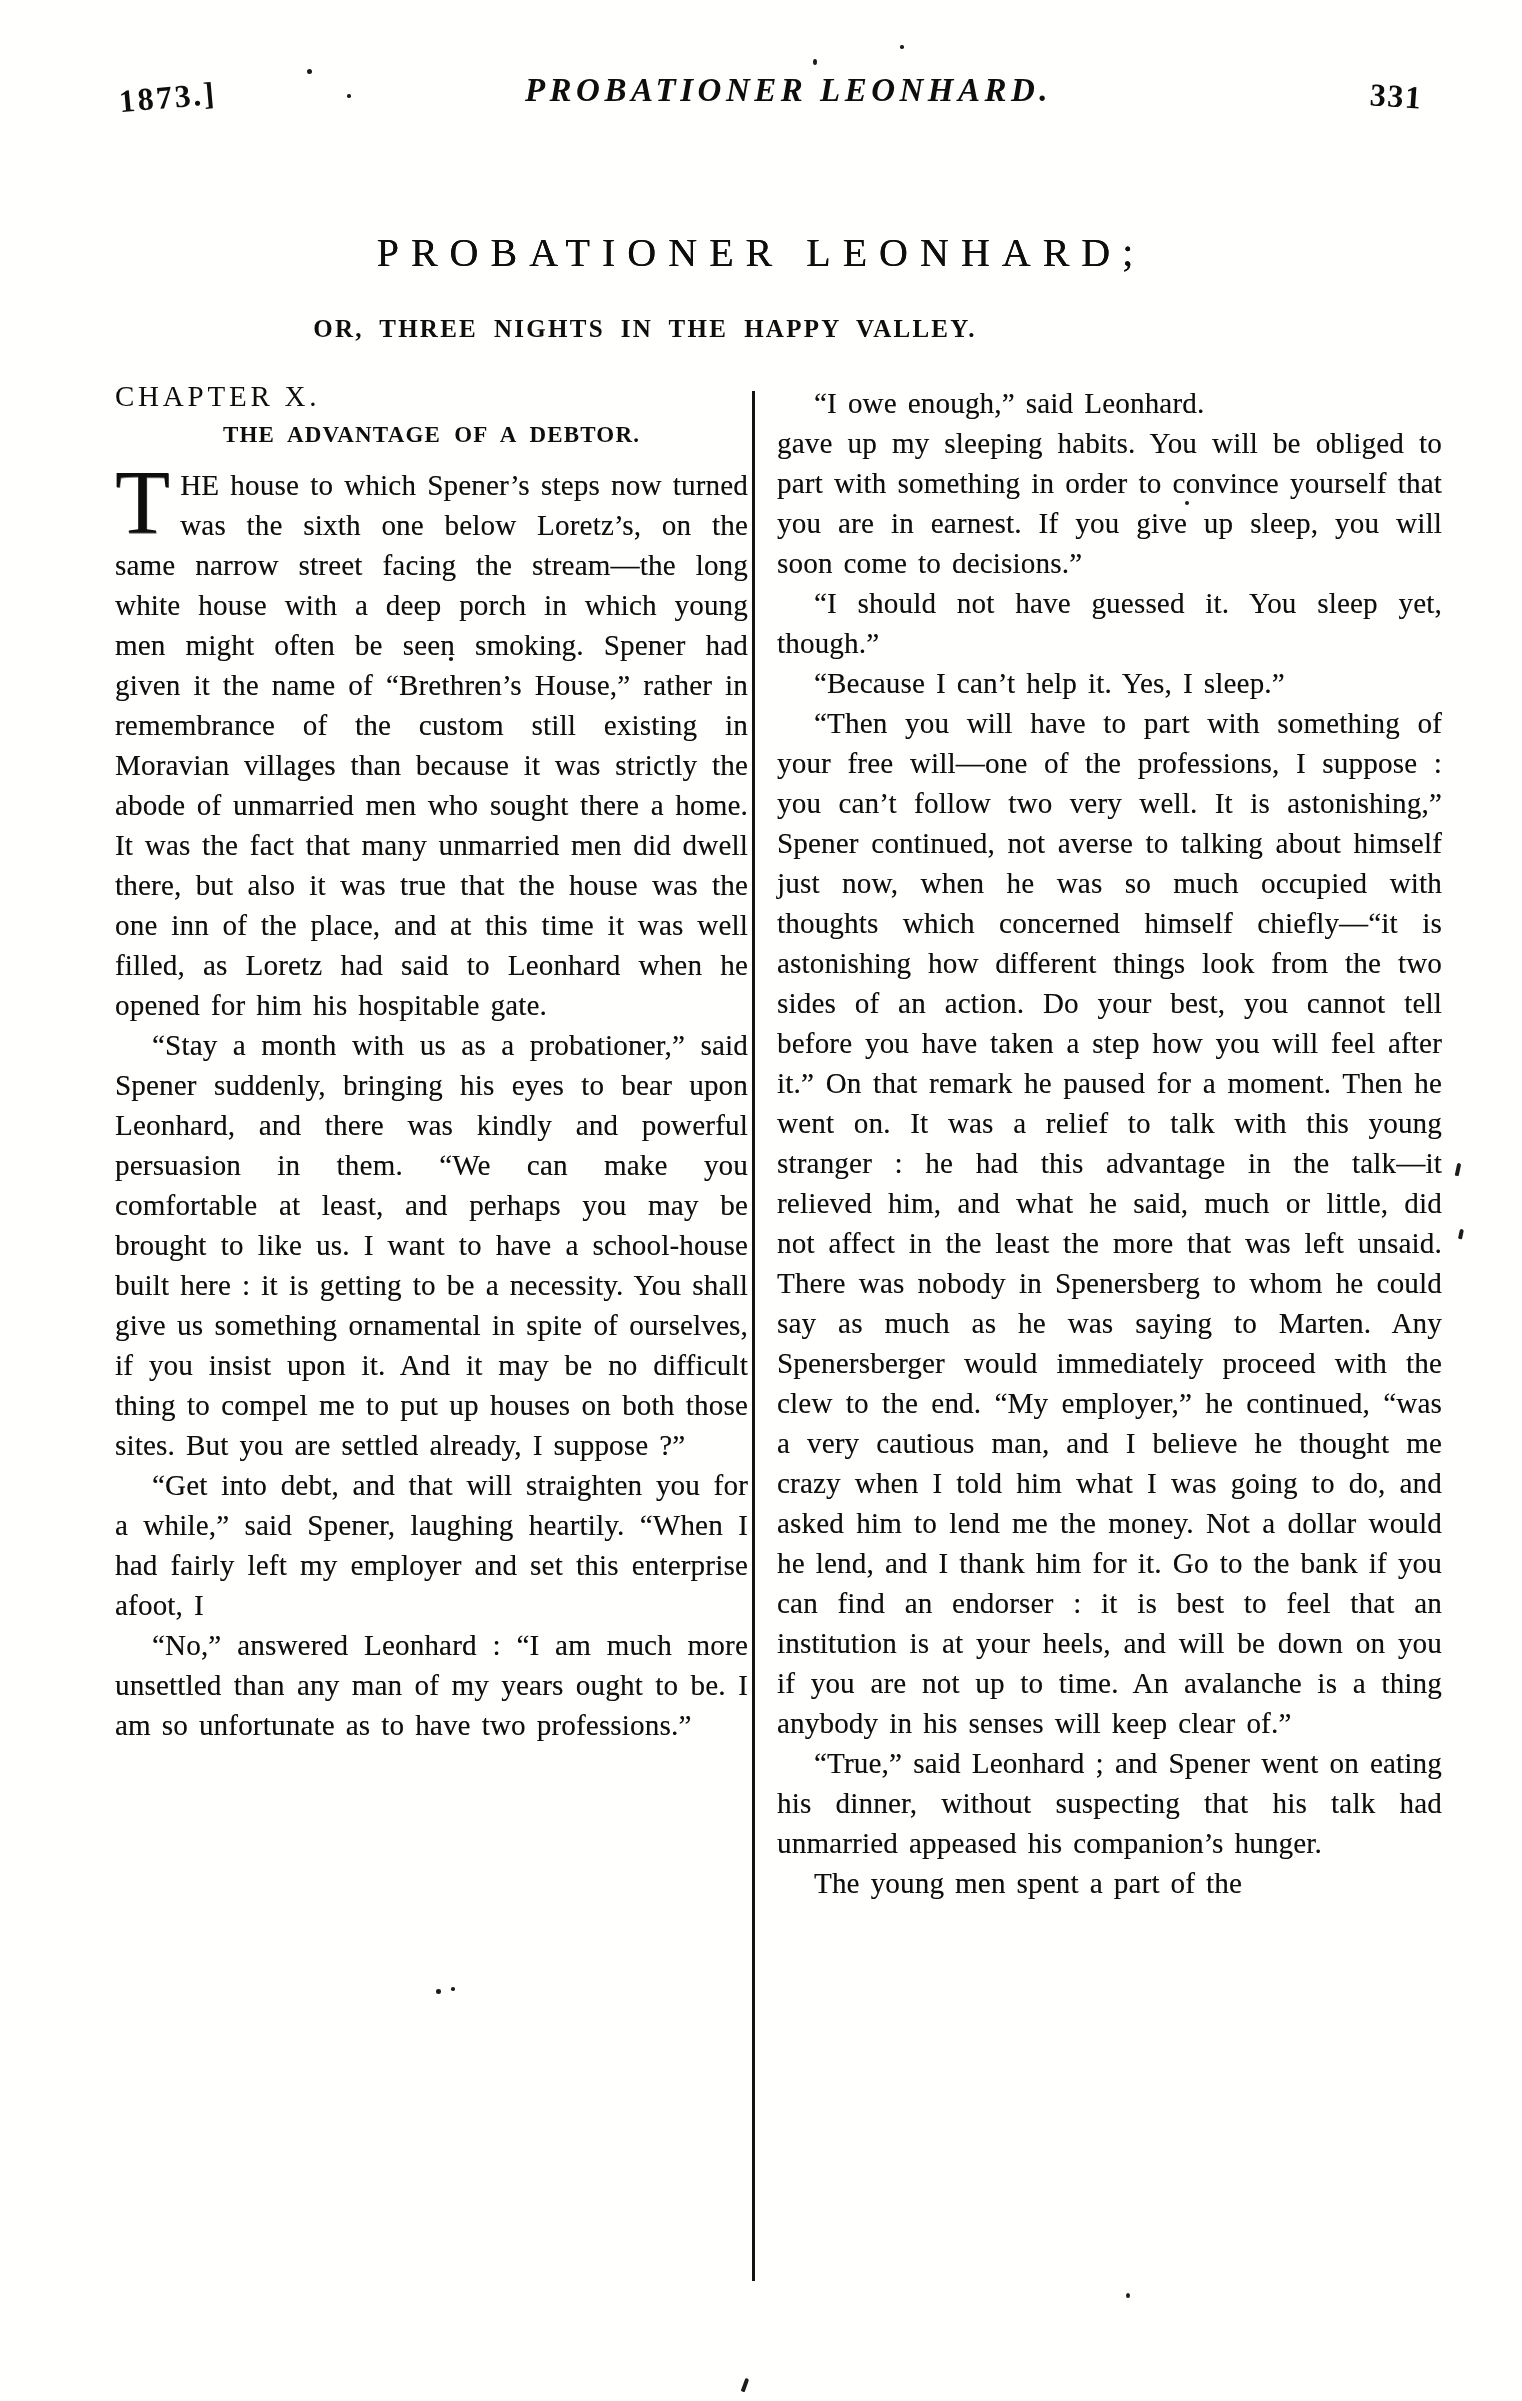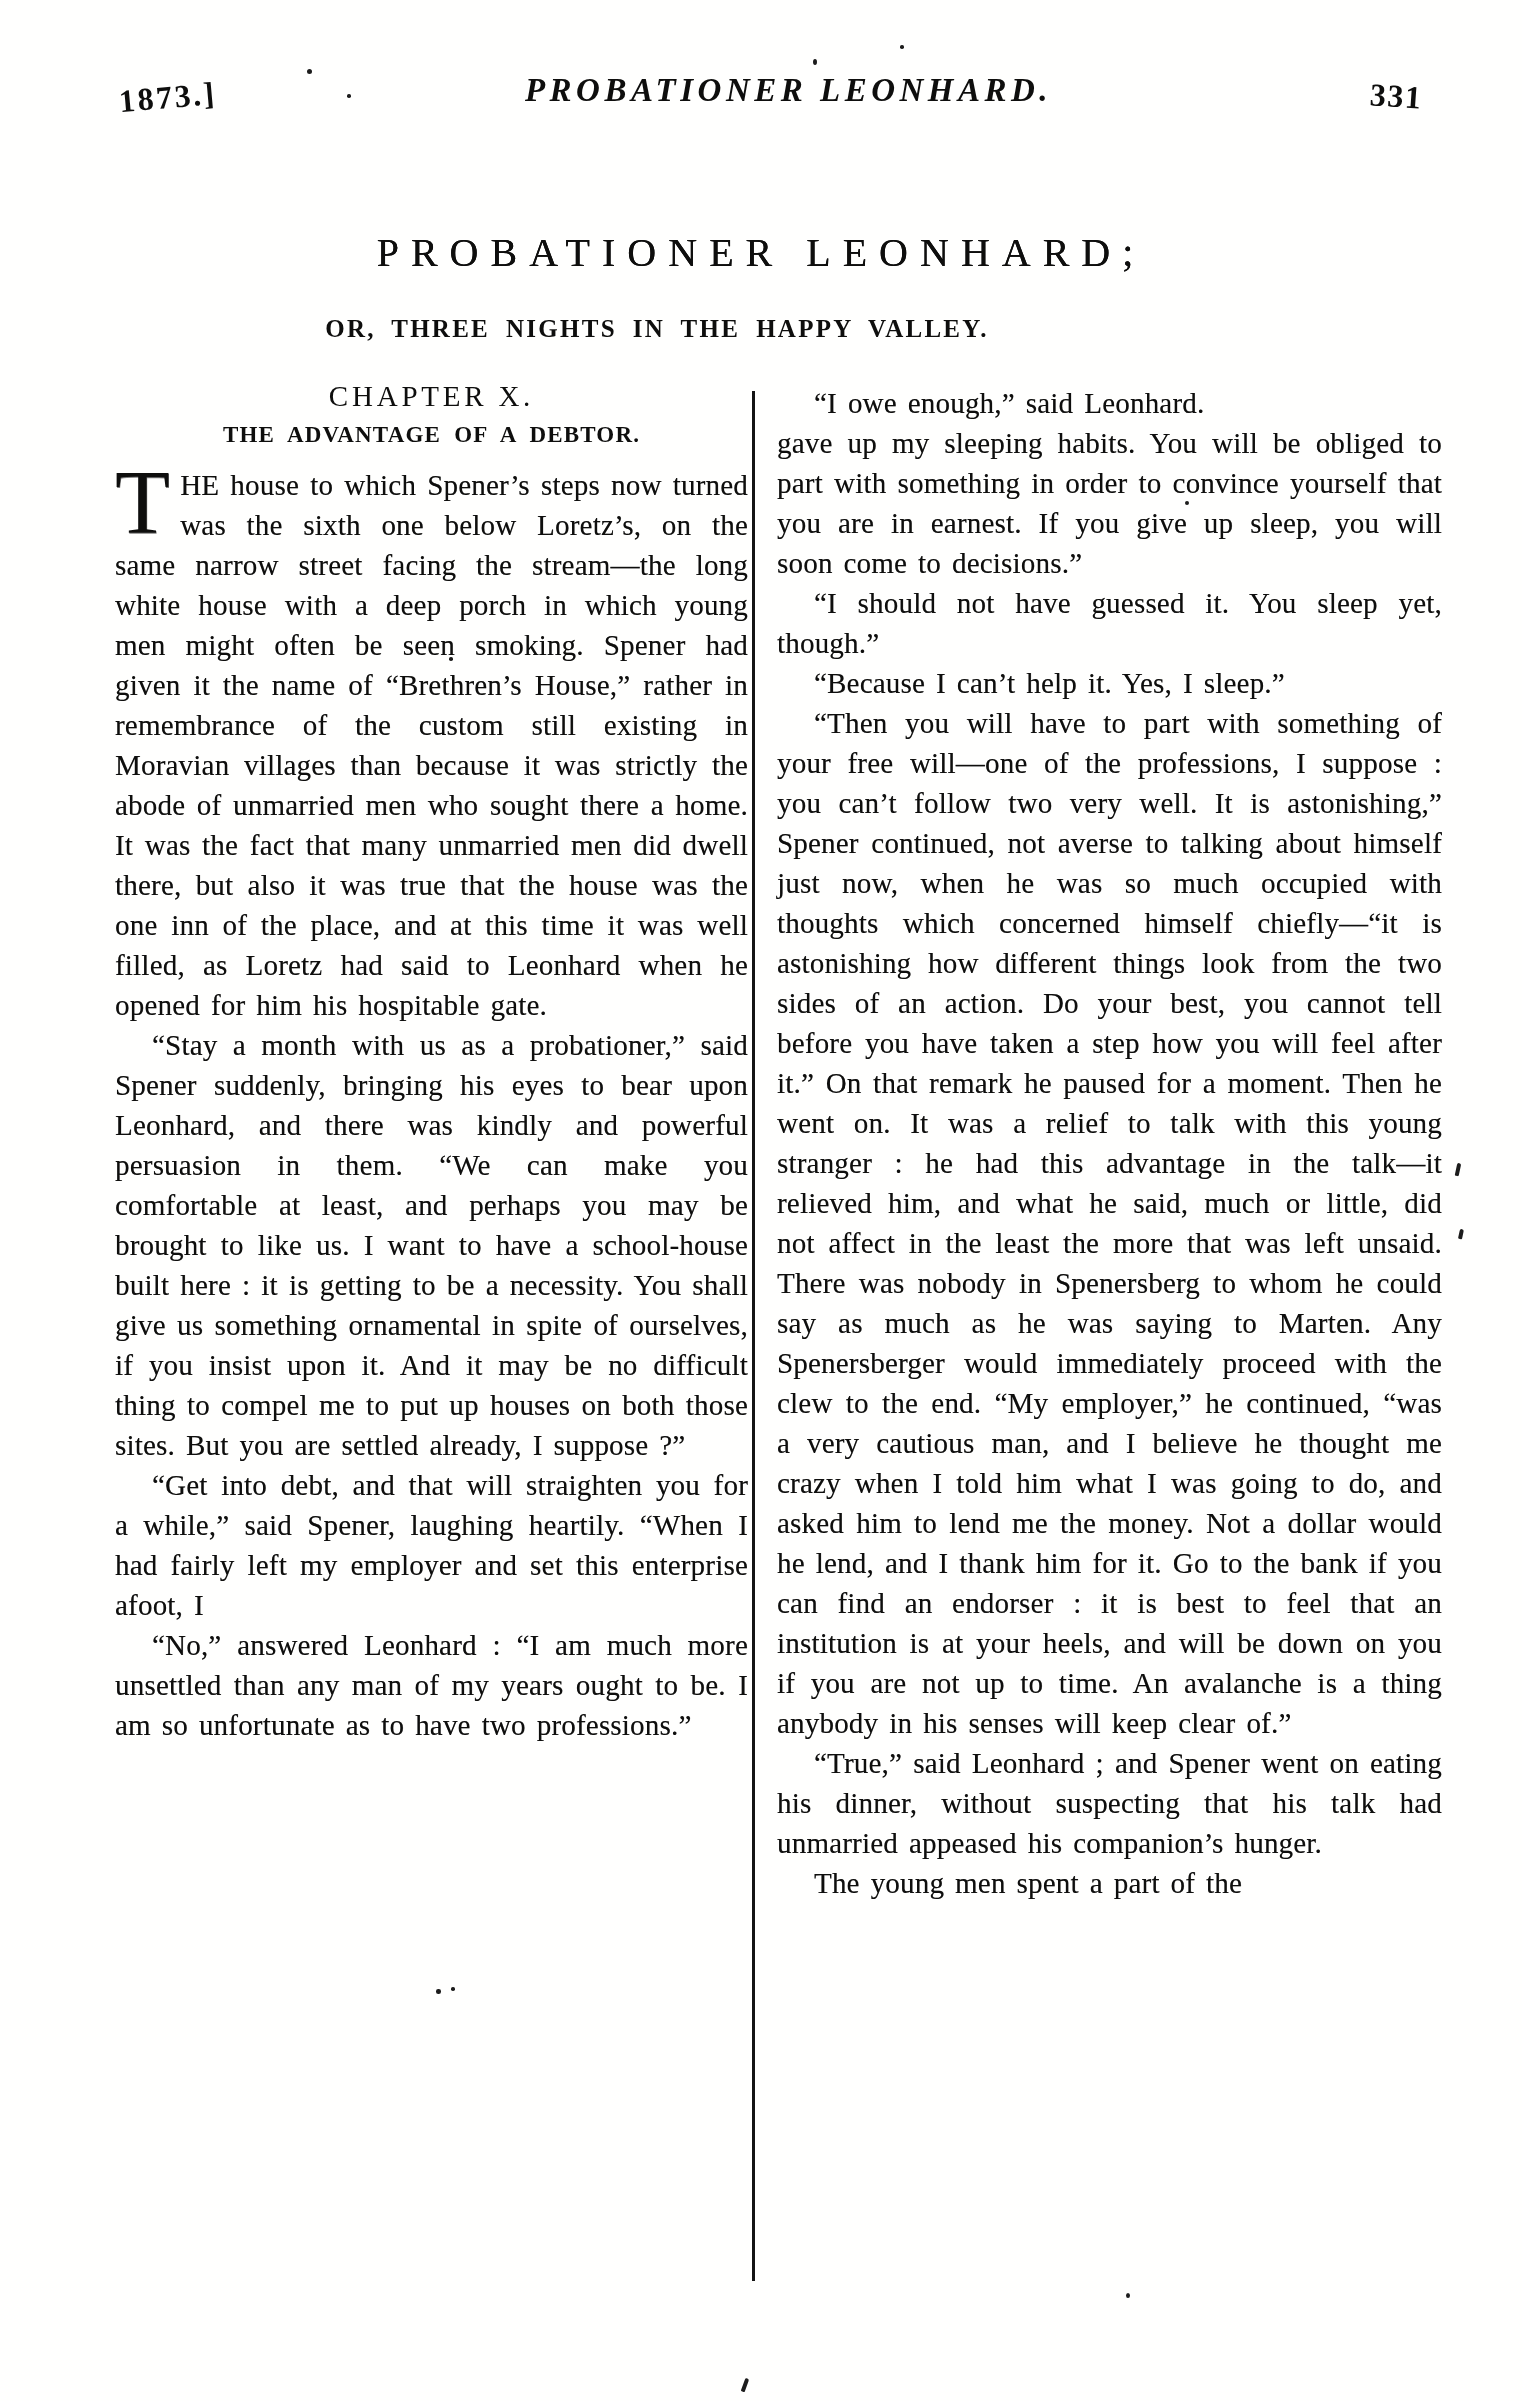--- a/index.html
+++ b/index.html
@@ -31,25 +31,25 @@
   
   .title {
     position:absolute; left:0; top:229px; width:1522px;
     text-align:center; font-size:40px; letter-spacing:0.30em;
     text-shadow:0 0 0.5px #000;
     white-space:nowrap;
   }
   .subtitle {
     position:absolute; left:0; top:315px; width:1290px;
     text-align:center; font-size:25px; font-weight:bold;
-    letter-spacing:0.09em; word-spacing:0.30em; white-space:nowrap;padding-left:12px;
+    letter-spacing:0.09em; word-spacing:0.30em; white-space:nowrap;
   }
   .chapter-no {
     position:absolute; left:115px; top:380px; width:633px;
-    text-align:center; font-size:29px; letter-spacing:0.13em;
+    font-size:29px; letter-spacing:0.13em;
   }
   .chapter-title {
     position:absolute; left:115px; top:422px; width:633px;
     text-align:center; font-size:23px; font-weight:bold;
     letter-spacing:0.05em; word-spacing:0.28em;
   }
   
   .col { position:absolute; }
   .col-left  { left:115px;  top:465px; width:633px; }
   .col-right { left:777px; top:383px; width:665px; }

